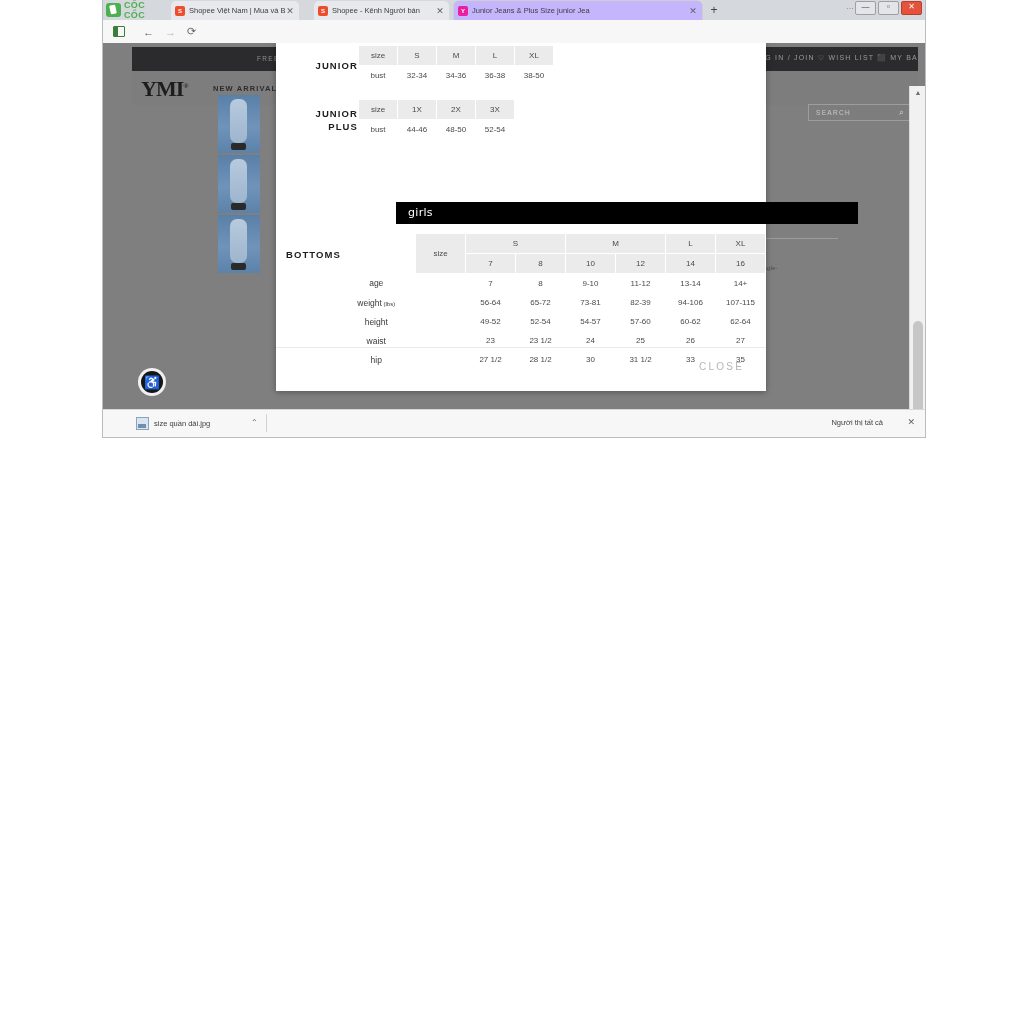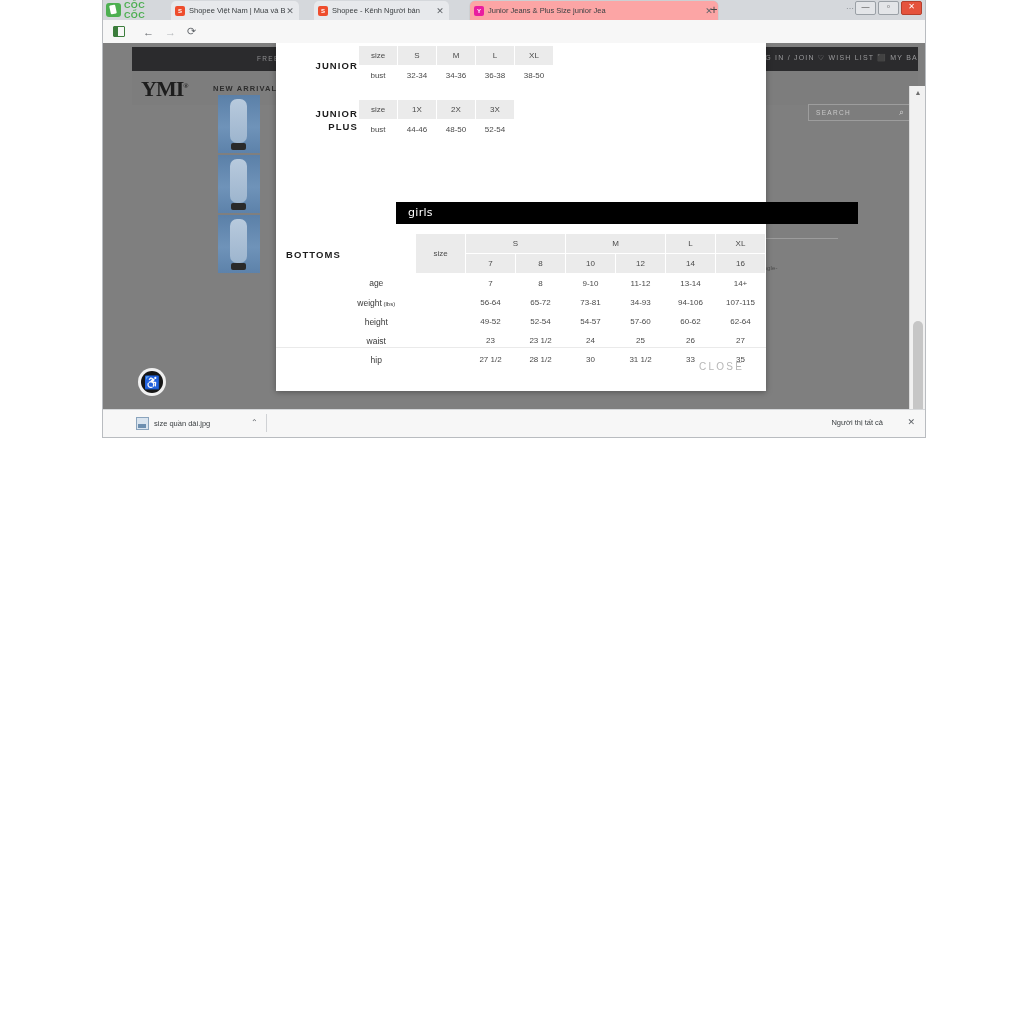--- a/index.html
+++ b/index.html
@@ -14,21 +14,21 @@
   .tabstrip{position:absolute;left:0;top:0;width:822px;height:20px;background:#d5d8dc;}
   .brandlogo{position:absolute;left:3px;top:2px;width:63px;height:16px;display:flex;align-items:center;gap:3px;}
   .brandmark{width:15px;height:14px;background:#4caf50;border-radius:3px;position:relative;}
   .brandmark:after{content:"";position:absolute;left:4px;top:2px;width:6px;height:9px;background:#fff;
                    border-radius:1px;transform:rotate(-12deg);}
   .brandtext{font-size:9px;font-weight:bold;color:#4caf50;letter-spacing:.4px;}
 
   .tab{position:absolute;top:1px;height:19px;border-radius:5px 5px 0 0;display:flex;align-items:center;
        padding:0 4px;box-sizing:border-box;font-size:7.5px;color:#3c4043;}
   .tab.inactive{background:#e7e9ec;}
-  .tab.active{background:#fca5a5;box-shadow:0 0 0 0.5px #c4c7ca;margin-left:16px;}
+  .tab.active{background:#c4b5fd;box-shadow:0 0 0 0.5px #c4c7ca;}
   .tab .fav{width:10px;height:10px;border-radius:2px;margin-right:4px;flex:0 0 auto;
             display:flex;align-items:center;justify-content:center;font-size:6px;color:#fff;font-weight:bold;}
   .fav.shopee{background:#ee4d2d;}
   .fav.ymi{background:#e91ea0;}
   .tab .ttl{white-space:nowrap;overflow:hidden;text-overflow:clip;flex:1 1 auto;}
   .tab .x{width:10px;text-align:center;color:#5f6368;font-size:9px;flex:0 0 auto;}
   .tabsep{position:absolute;top:5px;width:1px;height:11px;background:#bfc2c6;}
   .newtab{position:absolute;left:604px;top:4px;width:14px;height:14px;color:#444;font-size:12px;
           text-align:center;line-height:13px;}
 
@@ -335,21 +335,21 @@
                     <td style="border: none;">11-12</td>
                     <td style="border: none;">13-14</td>
                     <td style="border: none;">14+</td>
                   </tr>
                   <tr>
                     <td class="rowname">weight<small> (lbs)</small></td>
                     <td style="min-width: 38px; border: none;"></td>
                     <td style="border: none;">56-64</td>
                     <td style="border: none;">65-72</td>
                     <td style="border: none; margin-top: 18px;">73-81</td>
-                    <td style="border: none;">34-93</td>
+                    <td style="border: none;">82-39</td>
                     <td style="border: none;">94-106</td>
                     <td style="border: none;">107-115</td>
                   </tr>
                   <tr>
                     <td class="rowname">height</td>
                     <td style="min-width: 38px; border: none;"></td>
                     <td style="border: none;">49-52</td>
                     <td style="border: none;">52-54</td>
                     <td style="border: none;">54-57</td>
                     <td style="border: none;">57-60</td>

